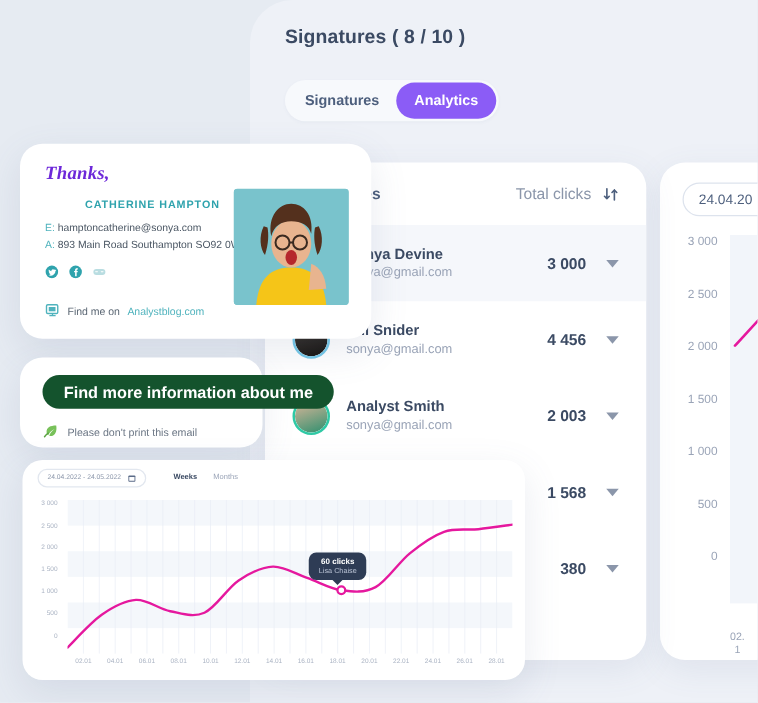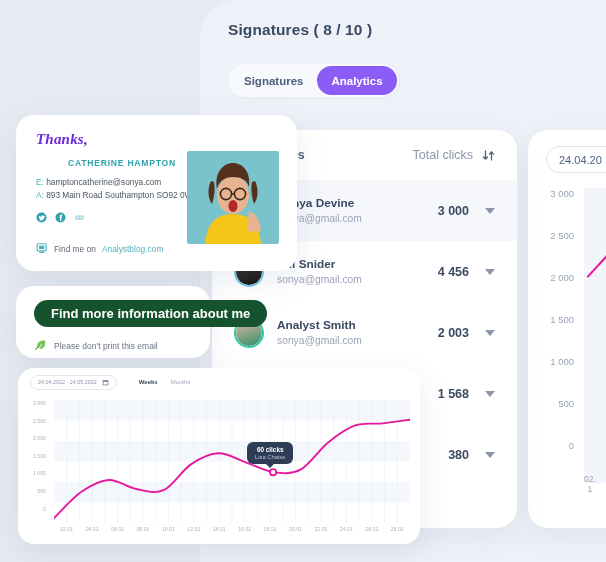--- a/index.html
+++ b/index.html
@@ -101,21 +101,21 @@
   }
   .ryaxis { position: absolute; left: 0; top: 58px; width: 54px; }
   .ryaxis div {
     height: 42px; text-align: right; padding-right: 8px;
     font-size: 9.5px; color: #9aa4b7; white-space: nowrap;
   }
   .rplot {
     position: absolute; left: 56px; top: 58px;
     width: 94px; height: 295px; overflow: hidden;
   }
-  .rx { position: absolute; left: 56px; top: 344px; font-size: 8.5px; color: #9aa4b7; }
+  .rx { position: absolute; left: 56px; top: 374px; font-size: 8.5px; color: #9aa4b7; }
 
   
   .sig-card {
     position: absolute; left: 16px; top: 115px;
     width: 281px; height: 156px;
     background: #ffffff; border-radius: 18px;
     box-shadow: 0 10px 30px rgba(90,110,150,.13);
     padding: 16px 18px 0 20px;
   }
   .thanks {

